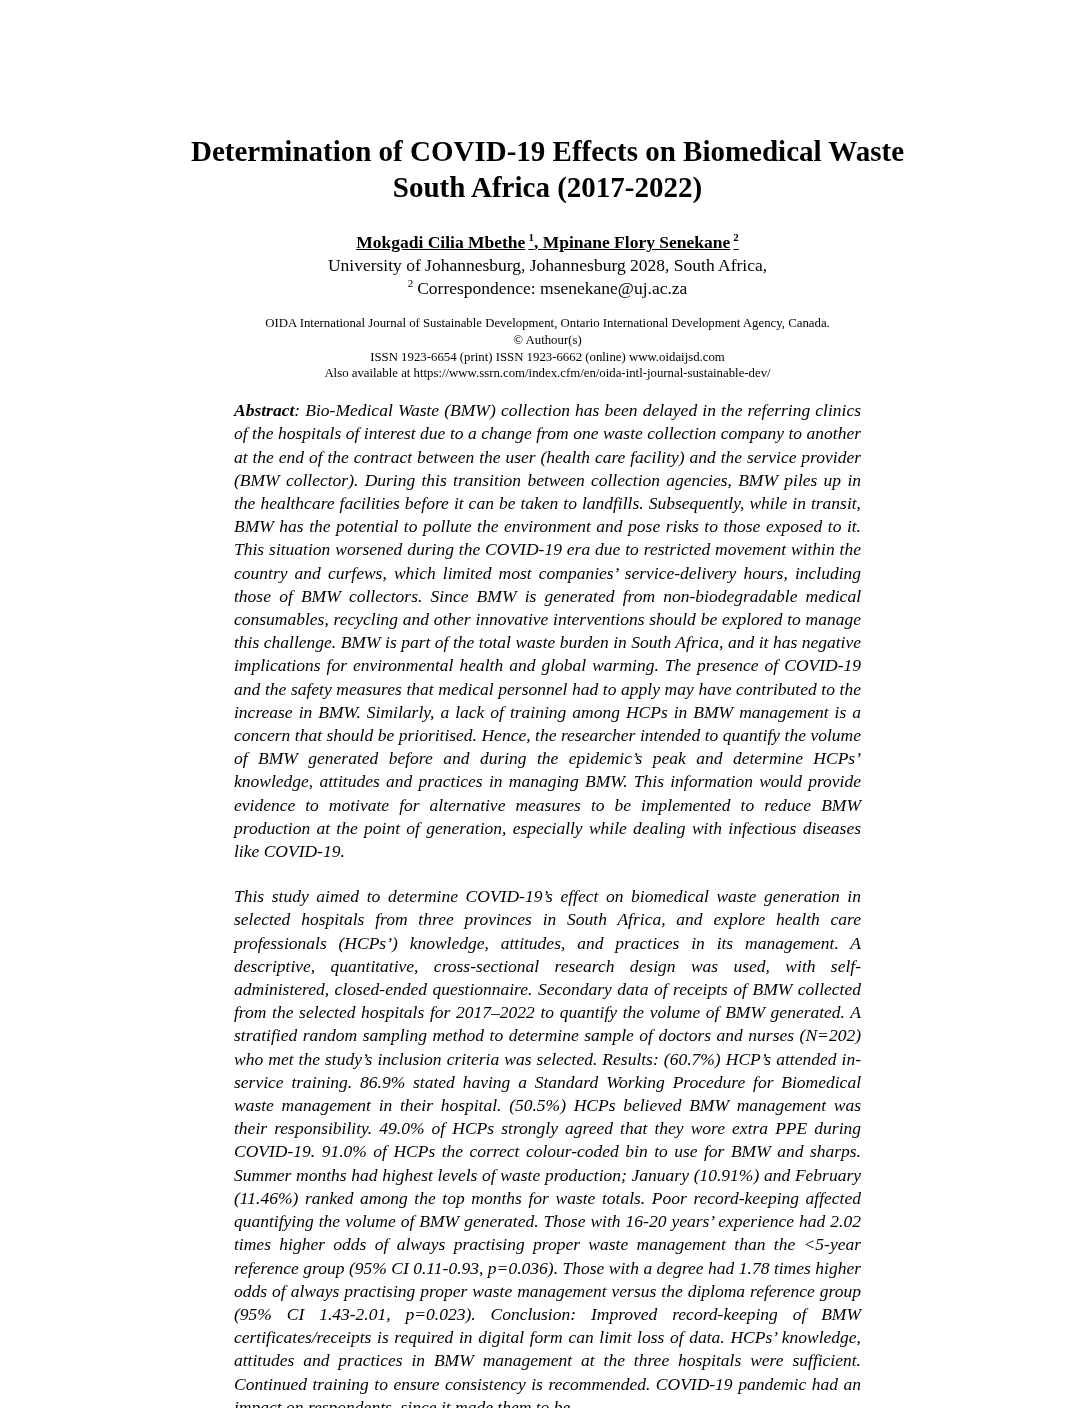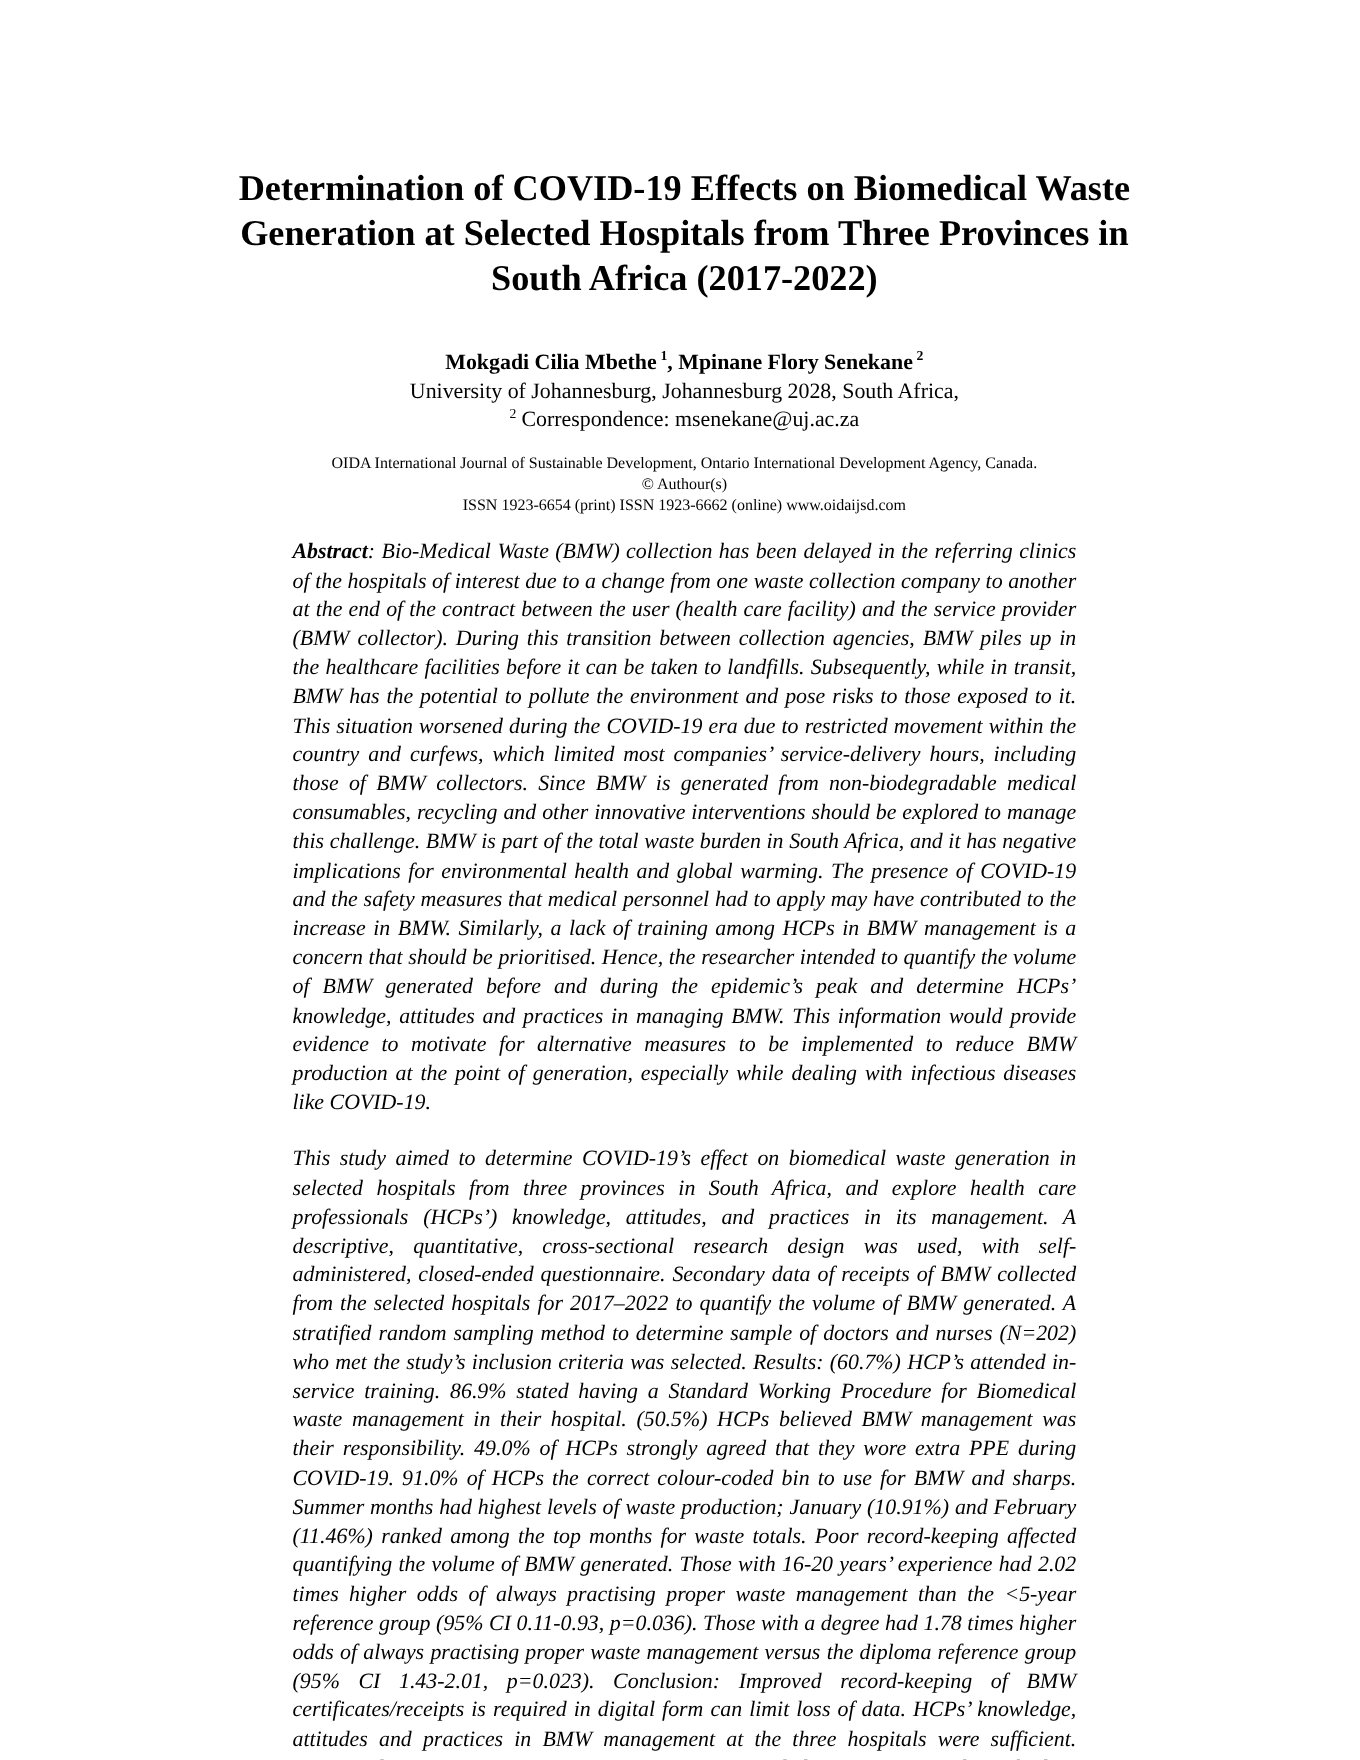--- a/index.html
+++ b/index.html
@@ -22,25 +22,26 @@
     text-align: center;
     font-weight: 700;
     font-size: 29px;
     line-height: 36px;
     margin: 0 -55px;
   }
   .title-line {
     white-space: nowrap;
   }
   .authors-line {
-    margin-top: 37px;
+    margin-top: 26px;
     text-align: center;
     font-size: 17.5px;
     line-height: 23px;
     font-weight: 700;
+    text-decoration: underline;
   }
   .center-line {
     text-align: center;
     font-size: 17.5px;
     line-height: 23px;
   }
   sup {
     font-size: 11px;
     line-height: 0;
     margin-left: 3px;
@@ -69,32 +70,32 @@
     font-weight: 700;
   }
 </style>
 </head>
 <body>
 
 <div class="page">
 
   <header class="title-block">
     <div class="title-line">Determination of COVID-19 Effects on Biomedical Waste</div>
-    <div class="title-line">Generation at Selected Hospitals from Three Provinces in</div>
     <div class="title-line">South Africa (2017-2022)</div>
   </header>
 
   <div class="authors-line"><span>Mokgadi Cilia Mbethe</span><sup>1</sup><span>, </span><span>Mpinane Flory Senekane</span><sup>2</sup></div>
 
   <div class="center-line"><span>University of Johannesburg, Johannesburg 2028, South Africa,</span></div>
   <div class="center-line"><sup class="lead">2</sup><span>Correspondence: msenekane@uj.ac.za</span></div>
 
   <div class="publisher-block">
     <div>OIDA International Journal of Sustainable Development, Ontario International Development Agency, Canada.</div>
     <div>© Authour(s)</div>
     <div>ISSN 1923-6654 (print) ISSN 1923-6662 (online) www.oidaijsd.com</div>
+    <div>Also available at https://www.ssrn.com/index.cfm/en/oida-intl-journal-sustainable-dev/</div>
   </div>
 
   <p class="para"><b class="abstract-label">Abstract</b><span>: Bio-Medical Waste (BMW) collection has been delayed in the referring clinics of the hospitals of interest due to a change from one waste collection company to another at the end of the contract between the user (health care facility) and the service provider (BMW collector). During this transition between collection agencies, BMW piles up in the healthcare facilities before it can be taken to landfills. Subsequently, while in transit, BMW has the potential to pollute the environment and pose risks to those exposed to it. This situation worsened during the COVID-19 era due to restricted movement within the country and curfews, which limited most companies’ service-delivery hours, including those of BMW collectors. Since BMW is generated from non-biodegradable medical consumables, recycling and other innovative interventions should be explored to manage this challenge. BMW is part of the total waste burden in South Africa, and it has negative implications for environmental health and global warming. The presence of COVID-19 and the safety measures that medical personnel had to apply may have contributed to the increase in BMW. Similarly, a lack of training among HCPs in BMW management is a concern that should be prioritised. Hence, the researcher intended to quantify the volume of BMW generated before and during the epidemic’s peak and determine HCPs’ knowledge, attitudes and practices in managing BMW. This information would provide evidence to motivate for alternative measures to be implemented to reduce BMW production at the point of generation, especially while dealing with infectious diseases like COVID-19.</span></p>
 
   <p class="para second">This study aimed to determine COVID-19’s effect on biomedical waste generation in selected hospitals from three provinces in South Africa, and explore health care professionals (HCPs’) knowledge, attitudes, and practices in its management. A descriptive, quantitative, cross-sectional research design was used, with self-administered, closed-ended questionnaire. Secondary data of receipts of BMW collected from the selected hospitals for 2017–2022 to quantify the volume of BMW generated. A stratified random sampling method to determine sample of doctors and nurses (N=202) who met the study’s inclusion criteria was selected. Results: (60.7%) HCP’s attended in-service training. 86.9% stated having a Standard Working Procedure for Biomedical waste management in their hospital. (50.5%) HCPs believed BMW management was their responsibility. 49.0% of HCPs strongly agreed that they wore extra PPE during COVID-19. 91.0% of HCPs the correct colour-coded bin to use for BMW and sharps. Summer months had highest levels of waste production; January (10.91%) and February (11.46%) ranked among the top months for waste totals. Poor record-keeping affected quantifying the volume of BMW generated. Those with 16-20 years’ experience had 2.02 times higher odds of always practising proper waste management than the &lt;5-year reference group (95% CI 0.11-0.93, p=0.036). Those with a degree had 1.78 times higher odds of always practising proper waste management versus the diploma reference group (95% CI 1.43-2.01, p=0.023). Conclusion: Improved record-keeping of BMW certificates/receipts is required in digital form can limit loss of data. HCPs’ knowledge, attitudes and practices in BMW management at the three hospitals were sufficient. Continued training to ensure consistency is recommended. COVID-19 pandemic had an impact on respondents, since it made them to be</p>
 
 </div>
 
 </body></html>

